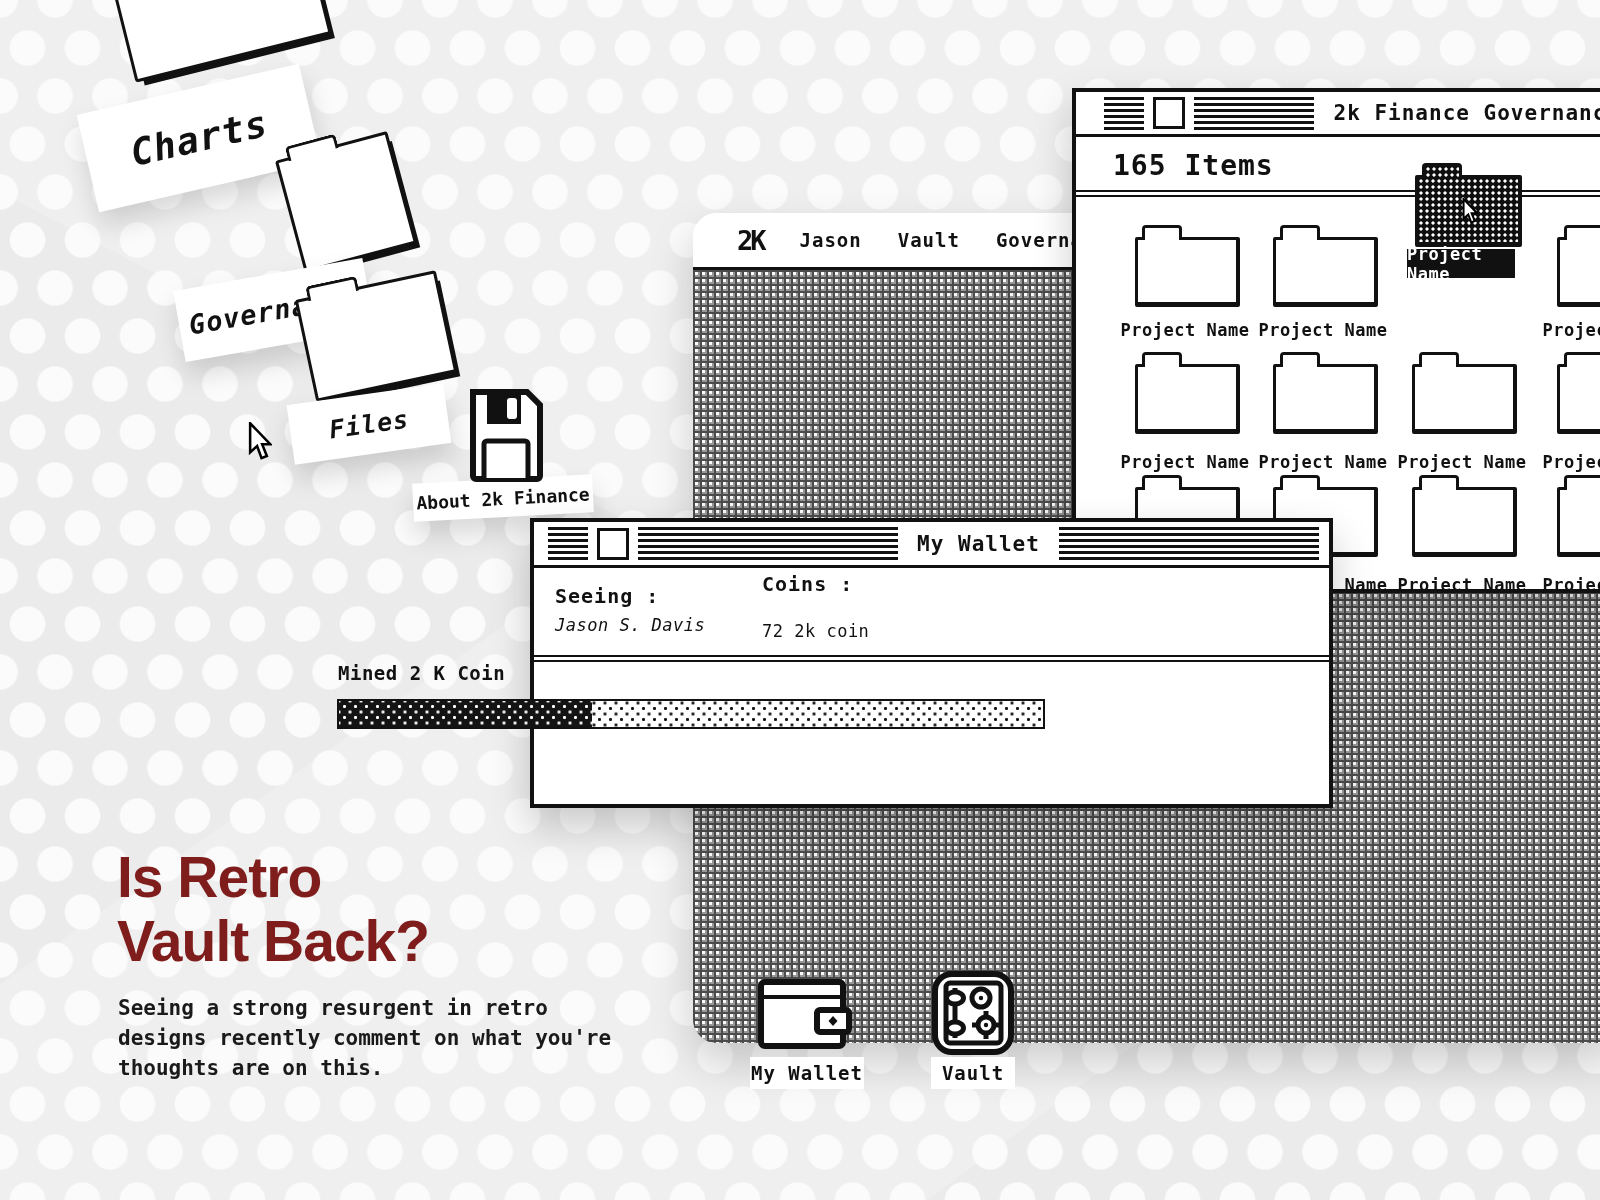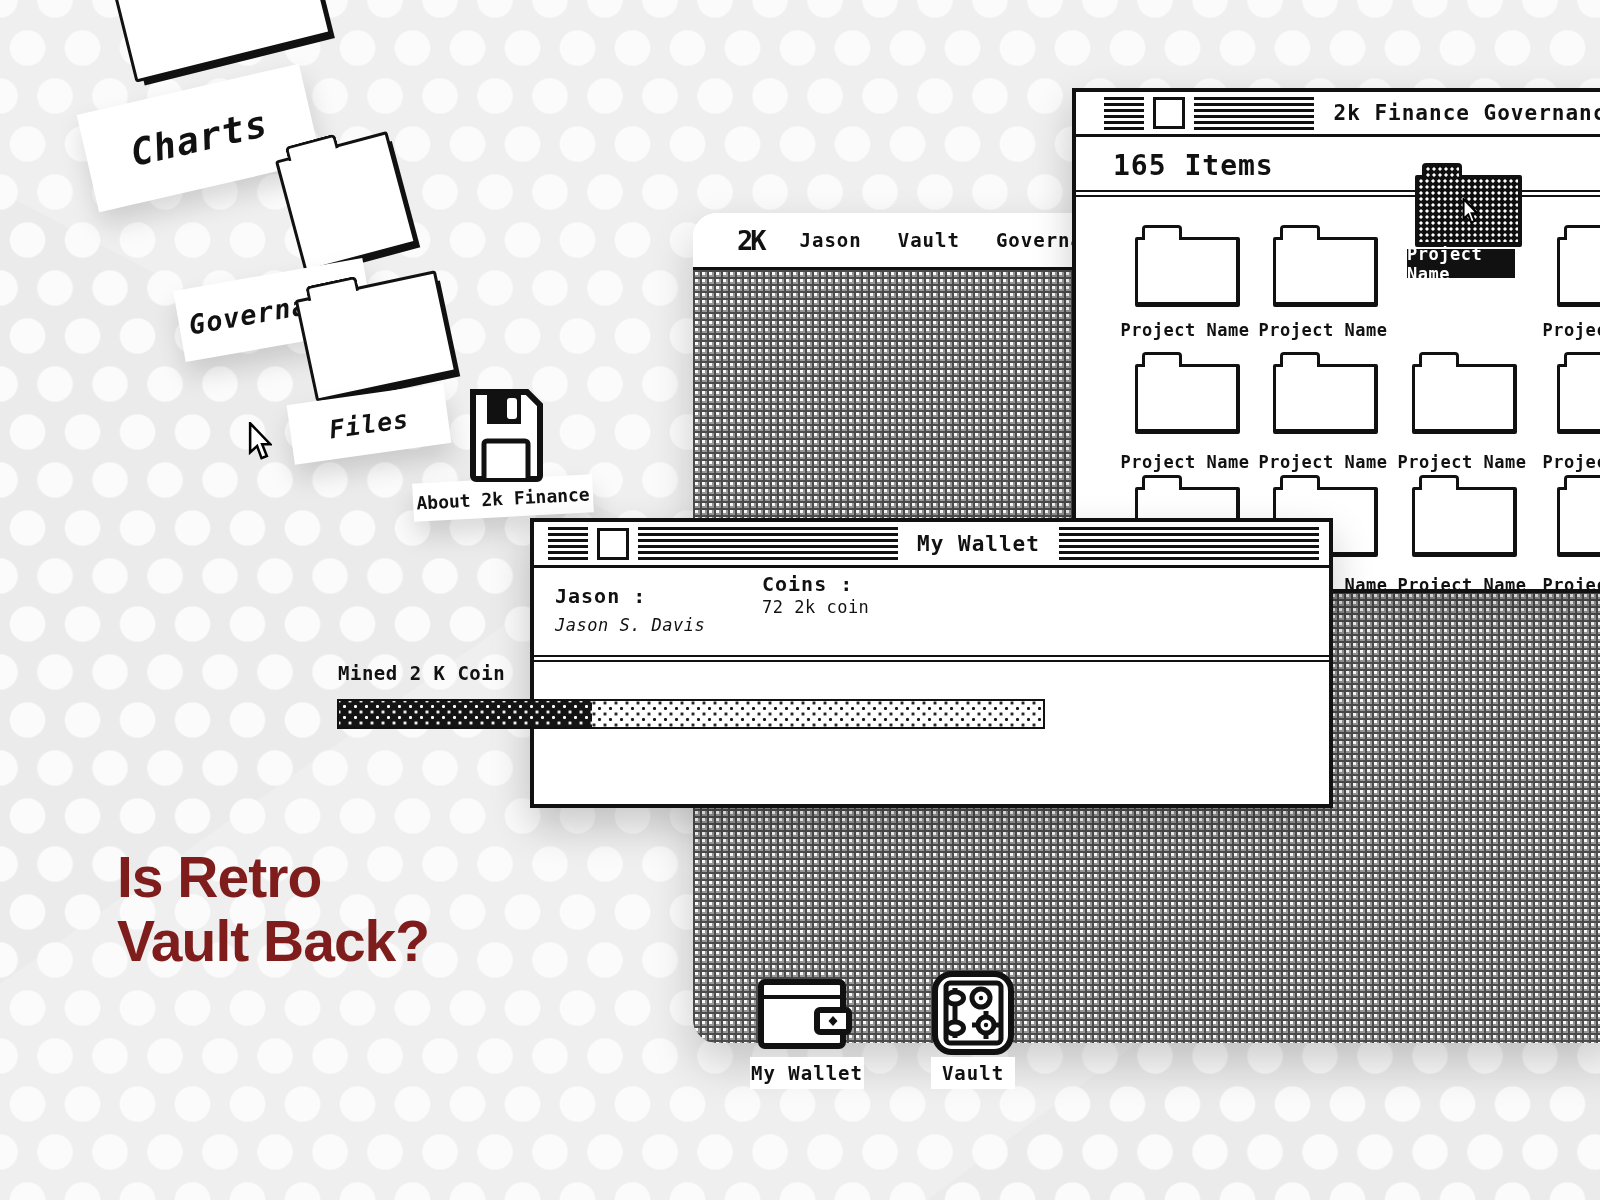--- a/index.html
+++ b/index.html
@@ -217,30 +217,31 @@
   </div>
 
   <div class="rwin" style="left:530px;top:518px;width:795px;height:282px;z-index:20;">
     <div class="titlebar" style="height:46px;padding:0 10px 0 14px;gap:9px;">
       <div class="stripes" style="width:40px;"></div>
       <div class="closebox"></div>
       <div class="stripes" style="flex:1;"></div>
       <span class="wtitle">My Wallet</span>
       <div class="stripes" style="flex:1;"></div>
     </div>
-    <span class="fieldlbl" style="left:21px;top:62px;">Jason :</span>
+    <span class="fieldlbl" style="left:21px;top:62px;">Seeing :</span>
     <span class="fieldval" style="left:21px;top:93px;font-style:italic;">Jason S. Davis</span>
     <span class="fieldlbl" style="left:228px;top:50px;">Coins :</span>
-    <span class="fieldval" style="left:228px;top:75px;">72 2k coin</span>
+    <span class="fieldval" style="left:228px;top:99px;">72 2k coin</span>
     <div class="dblline" style="position:absolute;left:0;top:133px;right:0;"></div>
   </div>
 
   <span class="progress-label">Mined 2 K Coin</span>
   <div class="progress pat-dot-light">
     <div class="fill pat-dot-dark" style="width: 36%;"></div>
   </div>
 
   <div class="headline">
     <div>Is Retro</div>
     <div>Vault Back?</div>
   </div>
+  <div class="blurb">Seeing a strong resurgent in retro designs recently comment on what you're thoughts are on this.</div>
 
 </div>
 
 </body></html>

